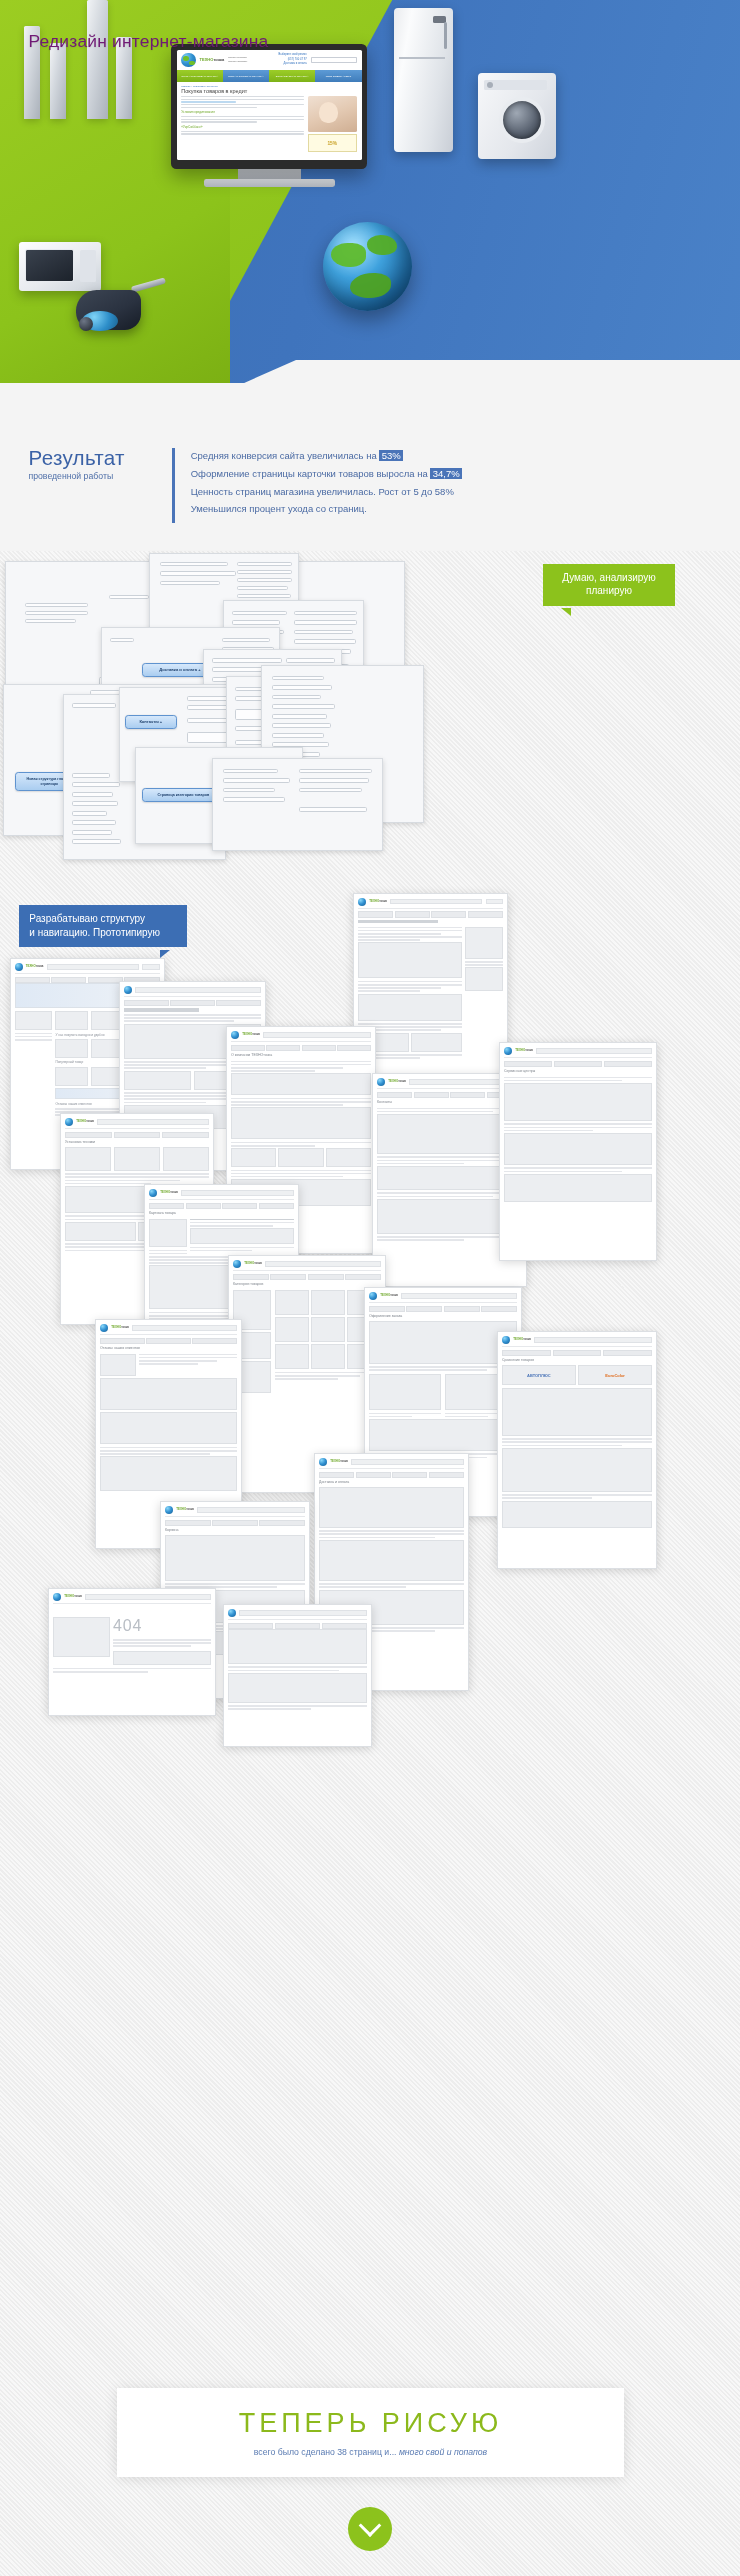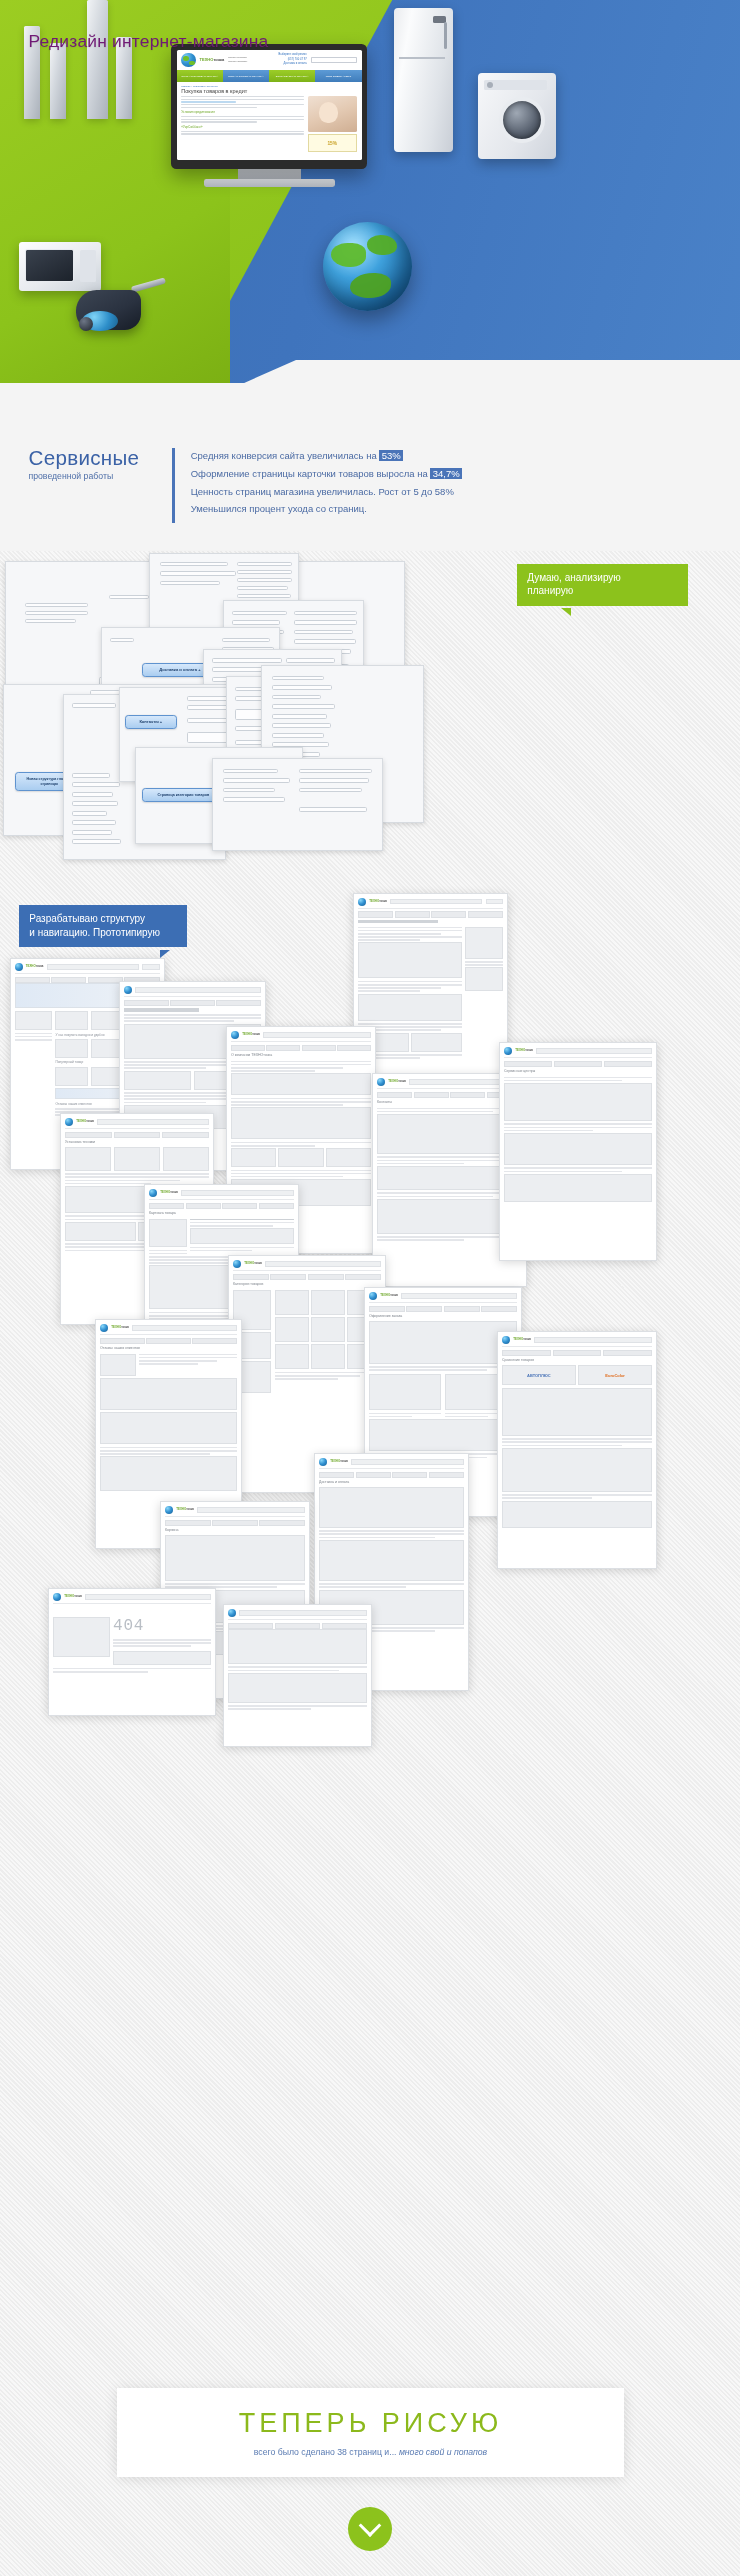--- a/index.html
+++ b/index.html
@@ -491,39 +491,39 @@
       <div class="c2"></div>
       <div class="c3"></div>
     </div>
 
     <div class="hero-white-strip"></div>
     <div class="hero-white-strip2"></div>
   </div>
 
   <div class="results">
     <div class="results-left">
-      <div class="results-title">Сервисные</div>
+      <div class="results-title">Результат</div>
       <div class="results-sub">проведенной работы</div>
     </div>
     <div class="results-bar"></div>
     <ul class="results-list">
       <li>
         <span>Средняя конверсия сайта увеличилась на </span><span class="hl">53%</span>
       </li>
       <li>
         <span>Оформление страницы карточки товаров выросла на </span><span class="hl">34,7%</span>
       </li>
       <li>Ценность страниц магазина увеличилась. Рост от 5 до 58%</li>
       <li>Уменьшился процент ухода со страниц.</li>
     </ul>
   </div>
 
   <div class="section mindmap-section" style="height:348px;">
 
-    <div class="callout green" style="left:517px; top:12.7px; width:171px;">
+    <div class="callout green" style="left:543px; top:12.7px; width:132px;text-align:center;">
       <div>Думаю, анализирую</div>
       <div>планирую</div>
     </div>
     <div class="callout-tail-g" style="left:561px; top:57px;"></div>
 
     <div class="mm" style="left:4.8px; top:9.5px; width:400px; height:150px;">
       <div class="mm-node" style="left:230px; top:67px; width:70px; height:16px;">Главная страница +</div>
       <div class="mm-stem" style="left:299px; top:75px; width:38px; height:0.8px;"></div>
       <div class="mm-leaf" style="left:19px; top:41px; width:63px;"></div>
       <div class="mm-leaf" style="left:19px; top:49px; width:63px;"></div>
@@ -1158,21 +1158,21 @@
         <div class="wf-l s"></div>
       <div class="wf-box" style="height:24px;"></div>
     </div>
 
     <div class="wf" style="left:48px; top:689px; width:168px; height:128px;">
       <div class="wf-head">
         <div class="wf-globe"></div>
         <div class="wf-logo"><span>ТЕХНО</span><i>точка</i></div>
         <div class="wf-hbox"></div>
       </div>
-      <div class="wf-body" style="margin-top:12.7px;font-family:Liberation Mono, monospace;">
+      <div class="wf-body" style="margin-top:12.7px;">
         <div class="wf-side" style="width:36%;">
           <div class="wf-box" style="height:40px;"></div>
         </div>
         <div class="wf-col">
           <div class="wf-404">404</div>
           <div class="wf-l" style="margin-top:4px;"></div>
           <div class="wf-l"></div>
           <div class="wf-l m"></div>
           <div class="wf-box" style="height:14.3px;margin-top:4px;"></div>
         </div>

